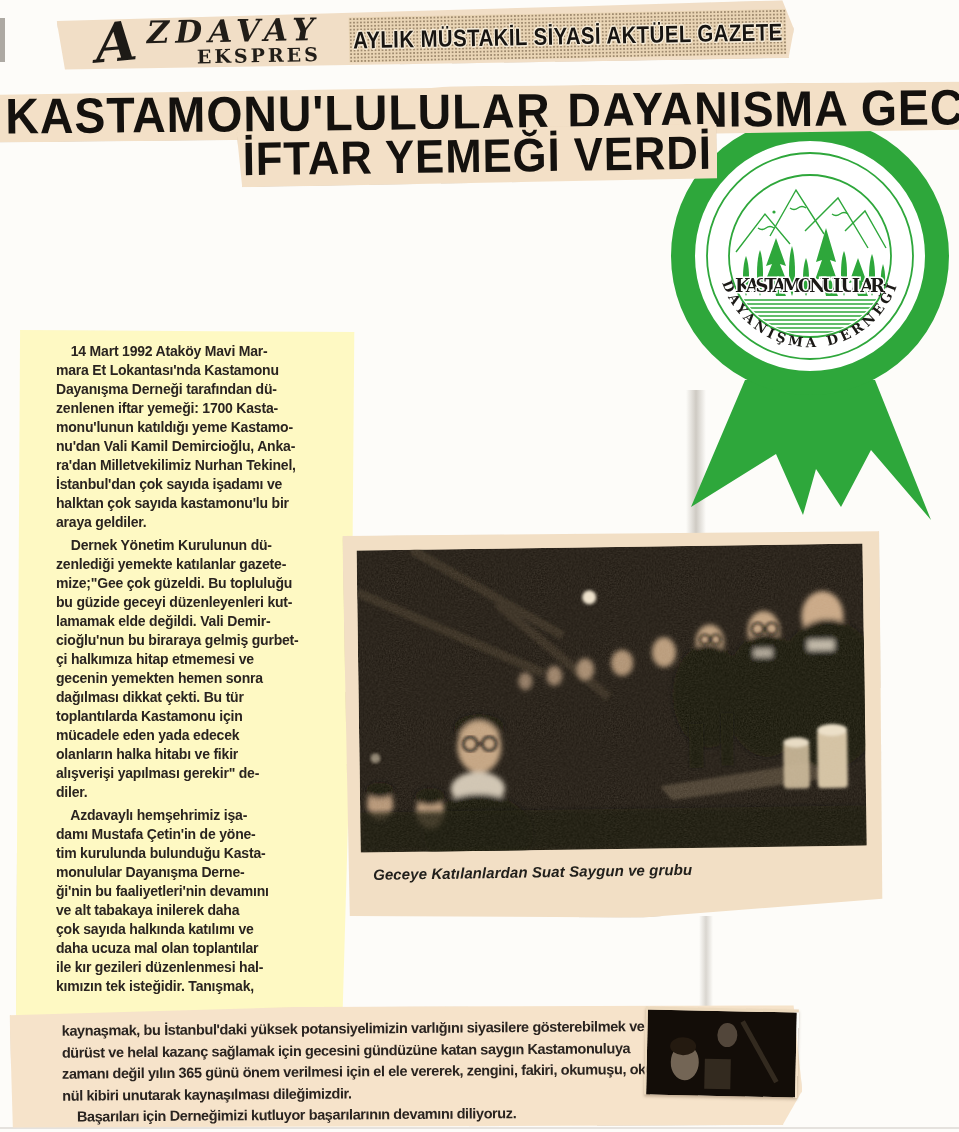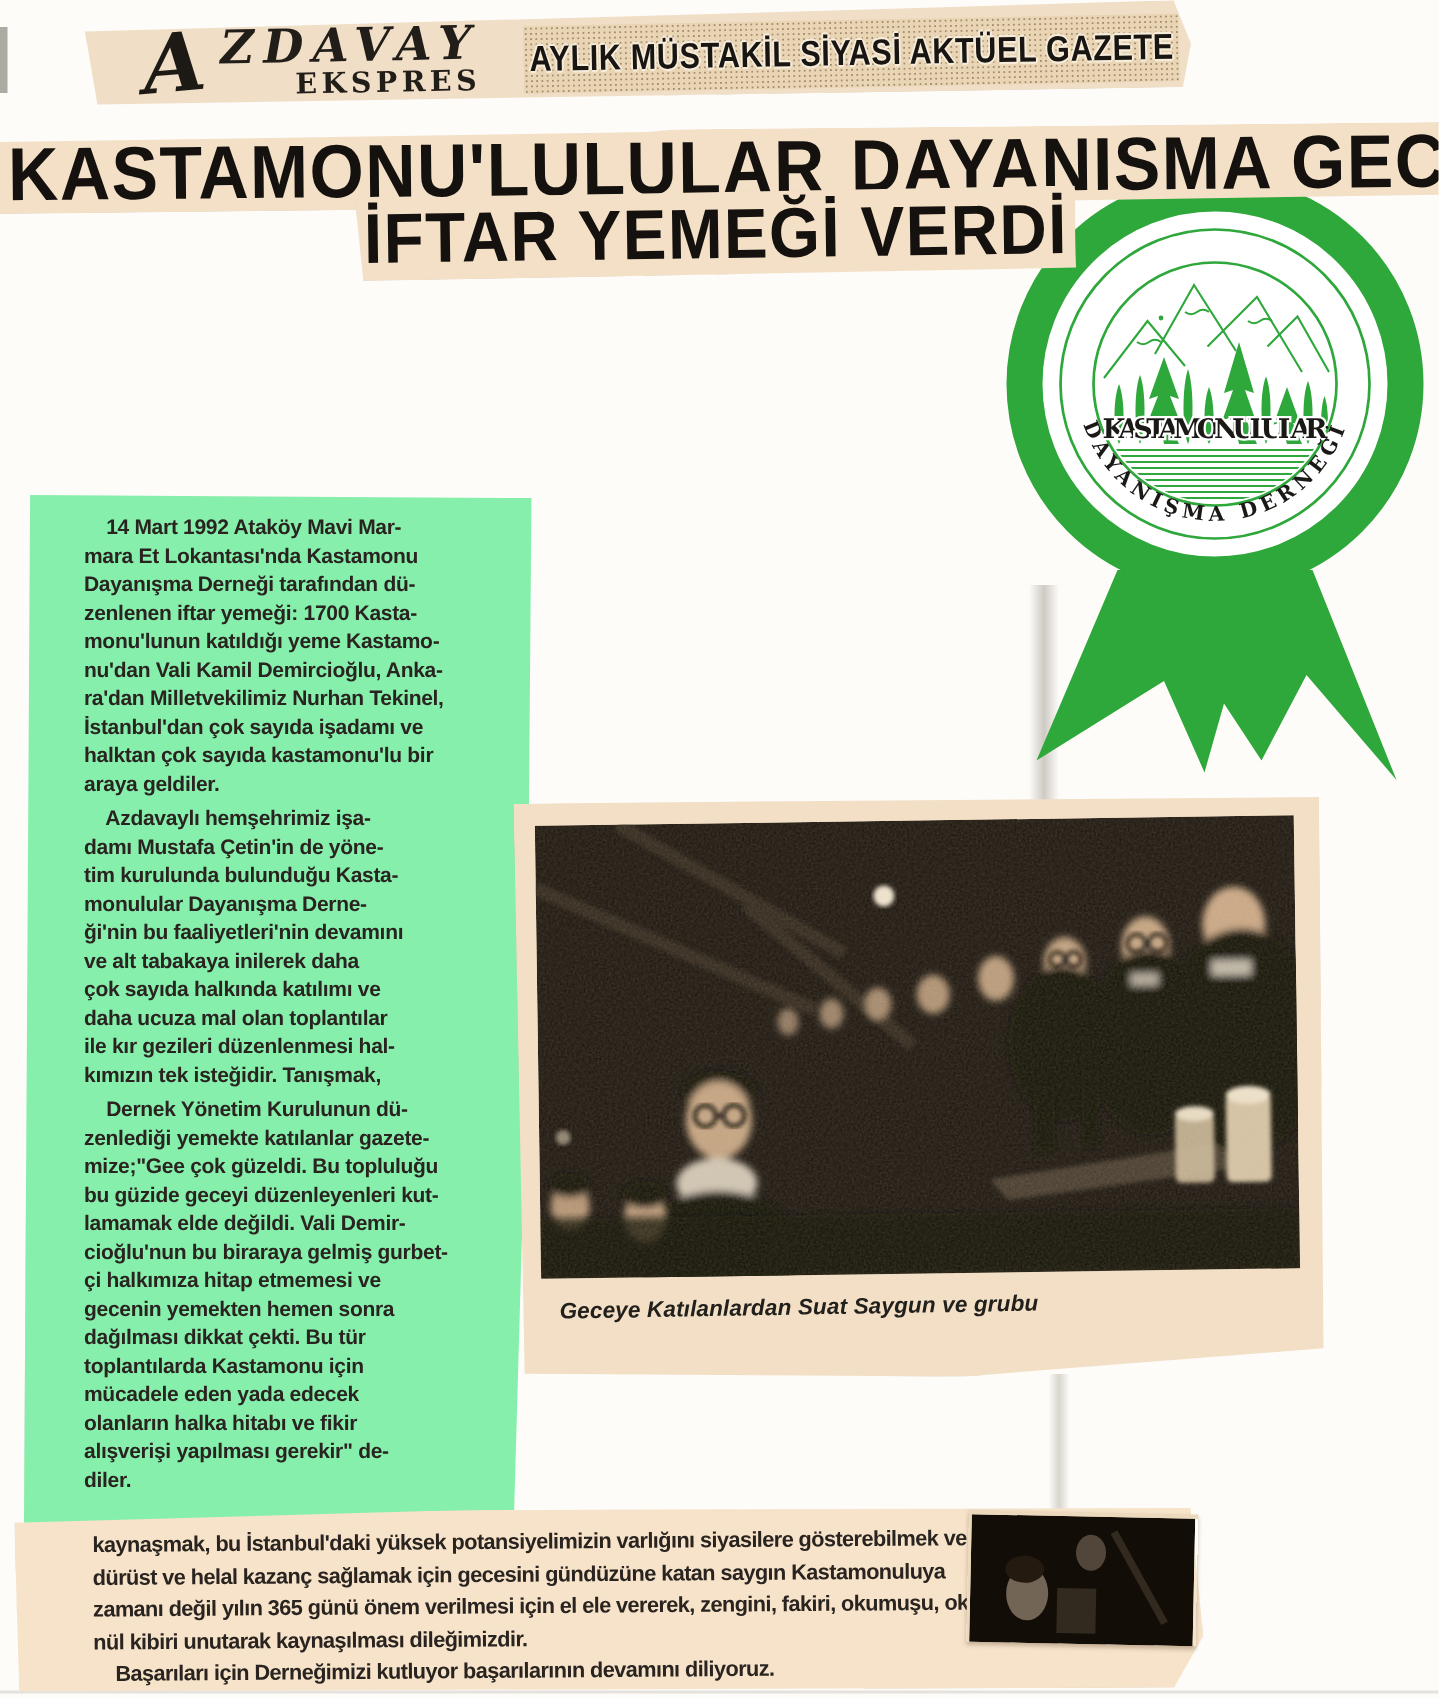--- a/index.html
+++ b/index.html
@@ -38,21 +38,21 @@
   .headline2 { left:237px; top:127px; width:480px; height:57px; transform:rotate(-.8deg); z-index:3;
     background:#f3e0c7; clip-path:polygon(0 4%, 100% 0, 100% 96%, 1% 100%);
     display:flex; align-items:center; justify-content:center; }
   .headline2 .h-line { white-space:nowrap; transform:scaleX(.93); font-size:47px; font-weight:800;
     letter-spacing:1px; color:#14110e; line-height:1; }
 
   
   .emblem { position:absolute; left:657px; top:108px; width:302px; height:416px; z-index:1; }
 
   
-  .col-paper { left:16px; top:330px; width:340px; height:690px; background:#86efac;
+  .col-paper { left:16px; top:330px; width:340px; height:690px; background:#fef9c3;
     clip-path:polygon(1.2% 0, 99.5% .3%, 98.6% 55%, 96% 100%, 0 99.6%);
     padding:12px 0 0 40px; z-index:2; }
   .col-paper p { font-size:14px; font-weight:bold; line-height:19px; letter-spacing:-.2px;
     color:#2a2420; white-space:pre; }
   .col-paper p + p { margin-top:4px; }
 
   
   .photo-paper { left:345px; top:532px; width:537px; height:386px; background:#f2dfc5; z-index:2;
     transform:rotate(-.8deg); clip-path:polygon(0 0, 100% .8%, 99.6% 96%, 55% 100%, .4% 98.5%);
     padding:15px 0 0 14px; }
@@ -178,44 +178,44 @@
     <p>    14 Mart 1992 Ataköy Mavi Mar-
 mara Et Lokantası'nda Kastamonu
 Dayanışma Derneği tarafından dü-
 zenlenen iftar yemeği: 1700 Kasta-
 monu'lunun katıldığı yeme Kastamo-
 nu'dan Vali Kamil Demircioğlu, Anka-
 ra'dan Milletvekilimiz Nurhan Tekinel,
 İstanbul'dan çok sayıda işadamı ve
 halktan çok sayıda kastamonu'lu bir
 araya geldiler.</p>
-    <p>    Azdavaylı hemşehrimiz işa-
-damı Mustafa Çetin'in de yöne-
-tim kurulunda bulunduğu Kasta-
-monulular Dayanışma Derne-
-ği'nin bu faaliyetleri'nin devamını
-ve alt tabakaya inilerek daha
-çok sayıda halkında katılımı ve
-daha ucuza mal olan toplantılar
-ile kır gezileri düzenlenmesi hal-
-kımızın tek isteğidir. Tanışmak,</p>
     <p>    Dernek Yönetim Kurulunun dü-
 zenlediği yemekte katılanlar gazete-
 mize;"Gee çok güzeldi. Bu topluluğu
 bu güzide geceyi düzenleyenleri kut-
 lamamak elde değildi. Vali Demir-
 cioğlu'nun bu biraraya gelmiş gurbet-
 çi halkımıza hitap etmemesi ve
 gecenin yemekten hemen sonra
 dağılması dikkat çekti. Bu tür
 toplantılarda Kastamonu için
 mücadele eden yada edecek
 olanların halka hitabı ve fikir
 alışverişi yapılması gerekir" de-
 diler.</p>
+    <p>    Azdavaylı hemşehrimiz işa-
+damı Mustafa Çetin'in de yöne-
+tim kurulunda bulunduğu Kasta-
+monulular Dayanışma Derne-
+ği'nin bu faaliyetleri'nin devamını
+ve alt tabakaya inilerek daha
+çok sayıda halkında katılımı ve
+daha ucuza mal olan toplantılar
+ile kır gezileri düzenlenmesi hal-
+kımızın tek isteğidir. Tanışmak,</p>
   </div>
 
   <div class="paper photo-paper">
     <svg class="photo-frame" viewBox="0 0 506 302">
       <defs>
         <filter id="grain">
             <feTurbulence type="fractalNoise" baseFrequency="0.7" numOctaves="2" result="n"></feTurbulence>
           <feColorMatrix in="n" type="matrix" values="0 0 0 0 0.78  0 0 0 0 0.69  0 0 0 0 0.55  0 0 0 0.22 0"></feColorMatrix>
           </filter>
         <filter id="soft">

